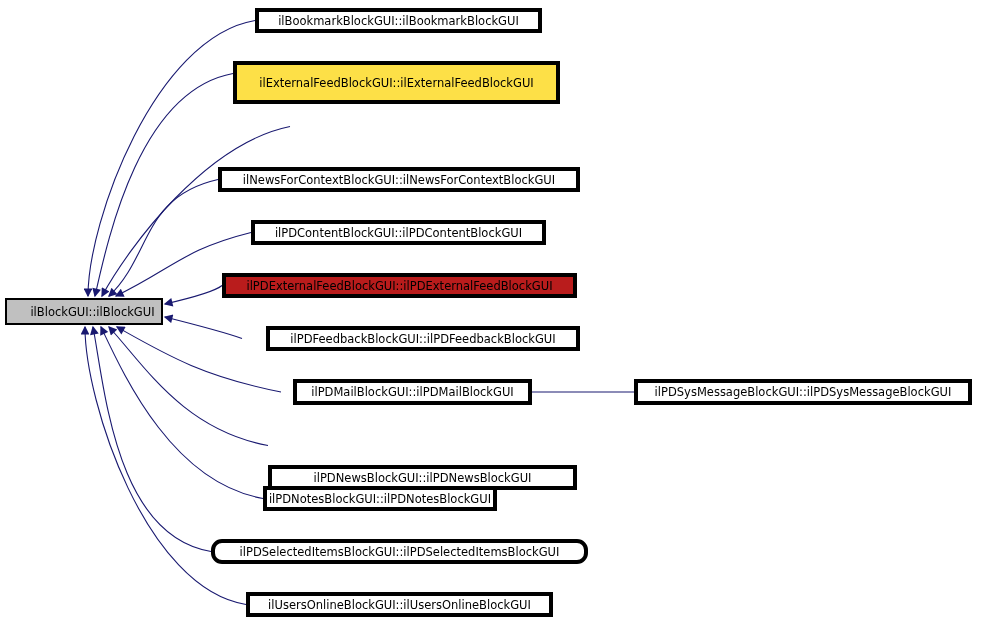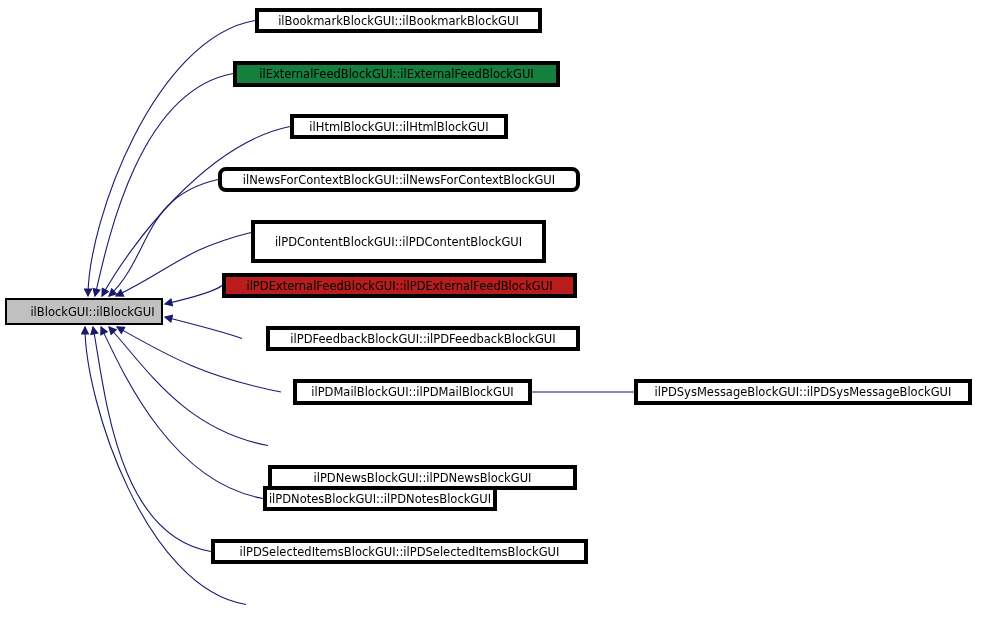--- a/index.html
+++ b/index.html
@@ -61,25 +61,25 @@
       <path d="M 281,392 C 201,376 165,354 117,327" class="edge" stroke="#191970" marker-end="url(#arrowhead)"></path>
       <path d="M 268,445.5 C 183,429.5 145,366 109,327" class="edge" stroke="#191970" marker-end="url(#arrowhead)"></path>
       <path d="M 263,498.5 C 173,482.5 125,378 101,327" class="edge" stroke="#191970" marker-end="url(#arrowhead)"></path>
       <path d="M 211,551.5 C 116,535.5 105,390 93,327" class="edge" stroke="#191970" marker-end="url(#arrowhead)"></path>
       <path d="M 246,604.5 C 146,588.5 85,402 85,327" class="edge" stroke="#191970" marker-end="url(#arrowhead)"></path>
       <path d="M 634,392 L 522,392" class="edge" stroke="#191970" marker-end="url(#arrowhead)"></path>
     </svg>
   <div id="node-layer">
       <div class="node base" style="left: 5px; top: 298px; width: 158px; height: 27px; background: rgb(192, 192, 192); border-color: rgb(0, 0, 0); color: rgb(0, 0, 0);">ilBlockGUI::ilBlockGUI</div>
       <div class="node" style="left: 255px; top: 8px; width: 287px; height: 25px; background: rgb(255, 255, 255); border-color: rgb(0, 0, 0); color: rgb(0, 0, 0);">ilBookmarkBlockGUI::ilBookmarkBlockGUI</div>
-      <div class="node" style="left: 233px; top: 61px; width: 327px; height: 26px; background: #15803d; border-color: rgb(0, 0, 0); color: rgb(0, 0, 0);">ilExternalFeedBlockGUI::ilExternalFeedBlockGUI</div>
-      <div class="node" style="left: 290px; top: 114px; width: 218px; height: 25px; background: rgb(255, 255, 255); border-color: rgb(0, 0, 0); color: rgb(0, 0, 0);">ilHtmlBlockGUI::ilHtmlBlockGUI</div>
-      <div class="node" style="left: 218px; top: 167px; width: 362px; height: 25px; background: rgb(255, 255, 255); border-color: rgb(0, 0, 0); color: rgb(0, 0, 0); border-radius: 8px;">ilNewsForContextBlockGUI::ilNewsForContextBlockGUI</div>
-      <div class="node" style="left: 251px; top: 220px; width: 295px; height: 43px; background: rgb(255, 255, 255); border-color: rgb(0, 0, 0); color: rgb(0, 0, 0);">ilPDContentBlockGUI::ilPDContentBlockGUI</div>
+      <div class="node" style="left: 233px; top: 61px; width: 327px; height: 43px; background: #fde047; border-color: rgb(0, 0, 0); color: rgb(0, 0, 0);">ilExternalFeedBlockGUI::ilExternalFeedBlockGUI</div>
+      <div class="node" style="left: 218px; top: 167px; width: 362px; height: 25px; background: rgb(255, 255, 255); border-color: rgb(0, 0, 0); color: rgb(0, 0, 0);">ilNewsForContextBlockGUI::ilNewsForContextBlockGUI</div>
+      <div class="node" style="left: 251px; top: 220px; width: 295px; height: 25px; background: rgb(255, 255, 255); border-color: rgb(0, 0, 0); color: rgb(0, 0, 0);">ilPDContentBlockGUI::ilPDContentBlockGUI</div>
       <div class="node" style="left: 222px; top: 273px; width: 355px; height: 25px; background: #b91c1c; border-color: rgb(0, 0, 0); color: rgb(0, 0, 0);">ilPDExternalFeedBlockGUI::ilPDExternalFeedBlockGUI</div>
       <div class="node" style="left: 242px; top: 326px; width: 314px; height: 25px; background: rgb(255, 255, 255); border-color: rgb(0, 0, 0); color: rgb(0, 0, 0); margin-left: 24px;">ilPDFeedbackBlockGUI::ilPDFeedbackBlockGUI</div>
       <div class="node" style="left: 281px; top: 379px; width: 239px; height: 26px; background: rgb(255, 255, 255); border-color: rgb(0, 0, 0); color: rgb(0, 0, 0); margin-left: 12px;">ilPDMailBlockGUI::ilPDMailBlockGUI</div>
       <div class="node" style="left: 634px; top: 379px; width: 338px; height: 26px; background: rgb(255, 255, 255); border-color: rgb(0, 0, 0); color: rgb(0, 0, 0);">ilPDSysMessageBlockGUI::ilPDSysMessageBlockGUI</div>
       <div class="node" style="left: 268px; top: 433px; width: 309px; height: 25px; background: rgb(255, 255, 255); border-color: rgb(0, 0, 0); color: rgb(0, 0, 0); margin-top: 32px;">ilPDNewsBlockGUI::ilPDNewsBlockGUI</div>
       <div class="node" style="left: 263px; top: 486px; width: 234px; height: 25px; background: rgb(255, 255, 255); border-color: rgb(0, 0, 0); color: rgb(0, 0, 0);">ilPDNotesBlockGUI::ilPDNotesBlockGUI</div>
-      <div class="node" style="left: 211px; top: 539px; width: 377px; height: 25px; background: rgb(255, 255, 255); border-color: rgb(0, 0, 0); color: rgb(0, 0, 0);">ilPDSelectedItemsBlockGUI::ilPDSelectedItemsBlockGUI</div>
+      <div class="node" style="left: 211px; top: 539px; width: 377px; height: 25px; background: rgb(255, 255, 255); border-color: rgb(0, 0, 0); color: rgb(0, 0, 0); border-radius: 11px;">ilPDSelectedItemsBlockGUI::ilPDSelectedItemsBlockGUI</div>
+      <div class="node" style="left: 246px; top: 592px; width: 307px; height: 25px; background: rgb(255, 255, 255); border-color: rgb(0, 0, 0); color: rgb(0, 0, 0);">ilUsersOnlineBlockGUI::ilUsersOnlineBlockGUI</div>
     </div>
 </div>
 
 </body></html>

